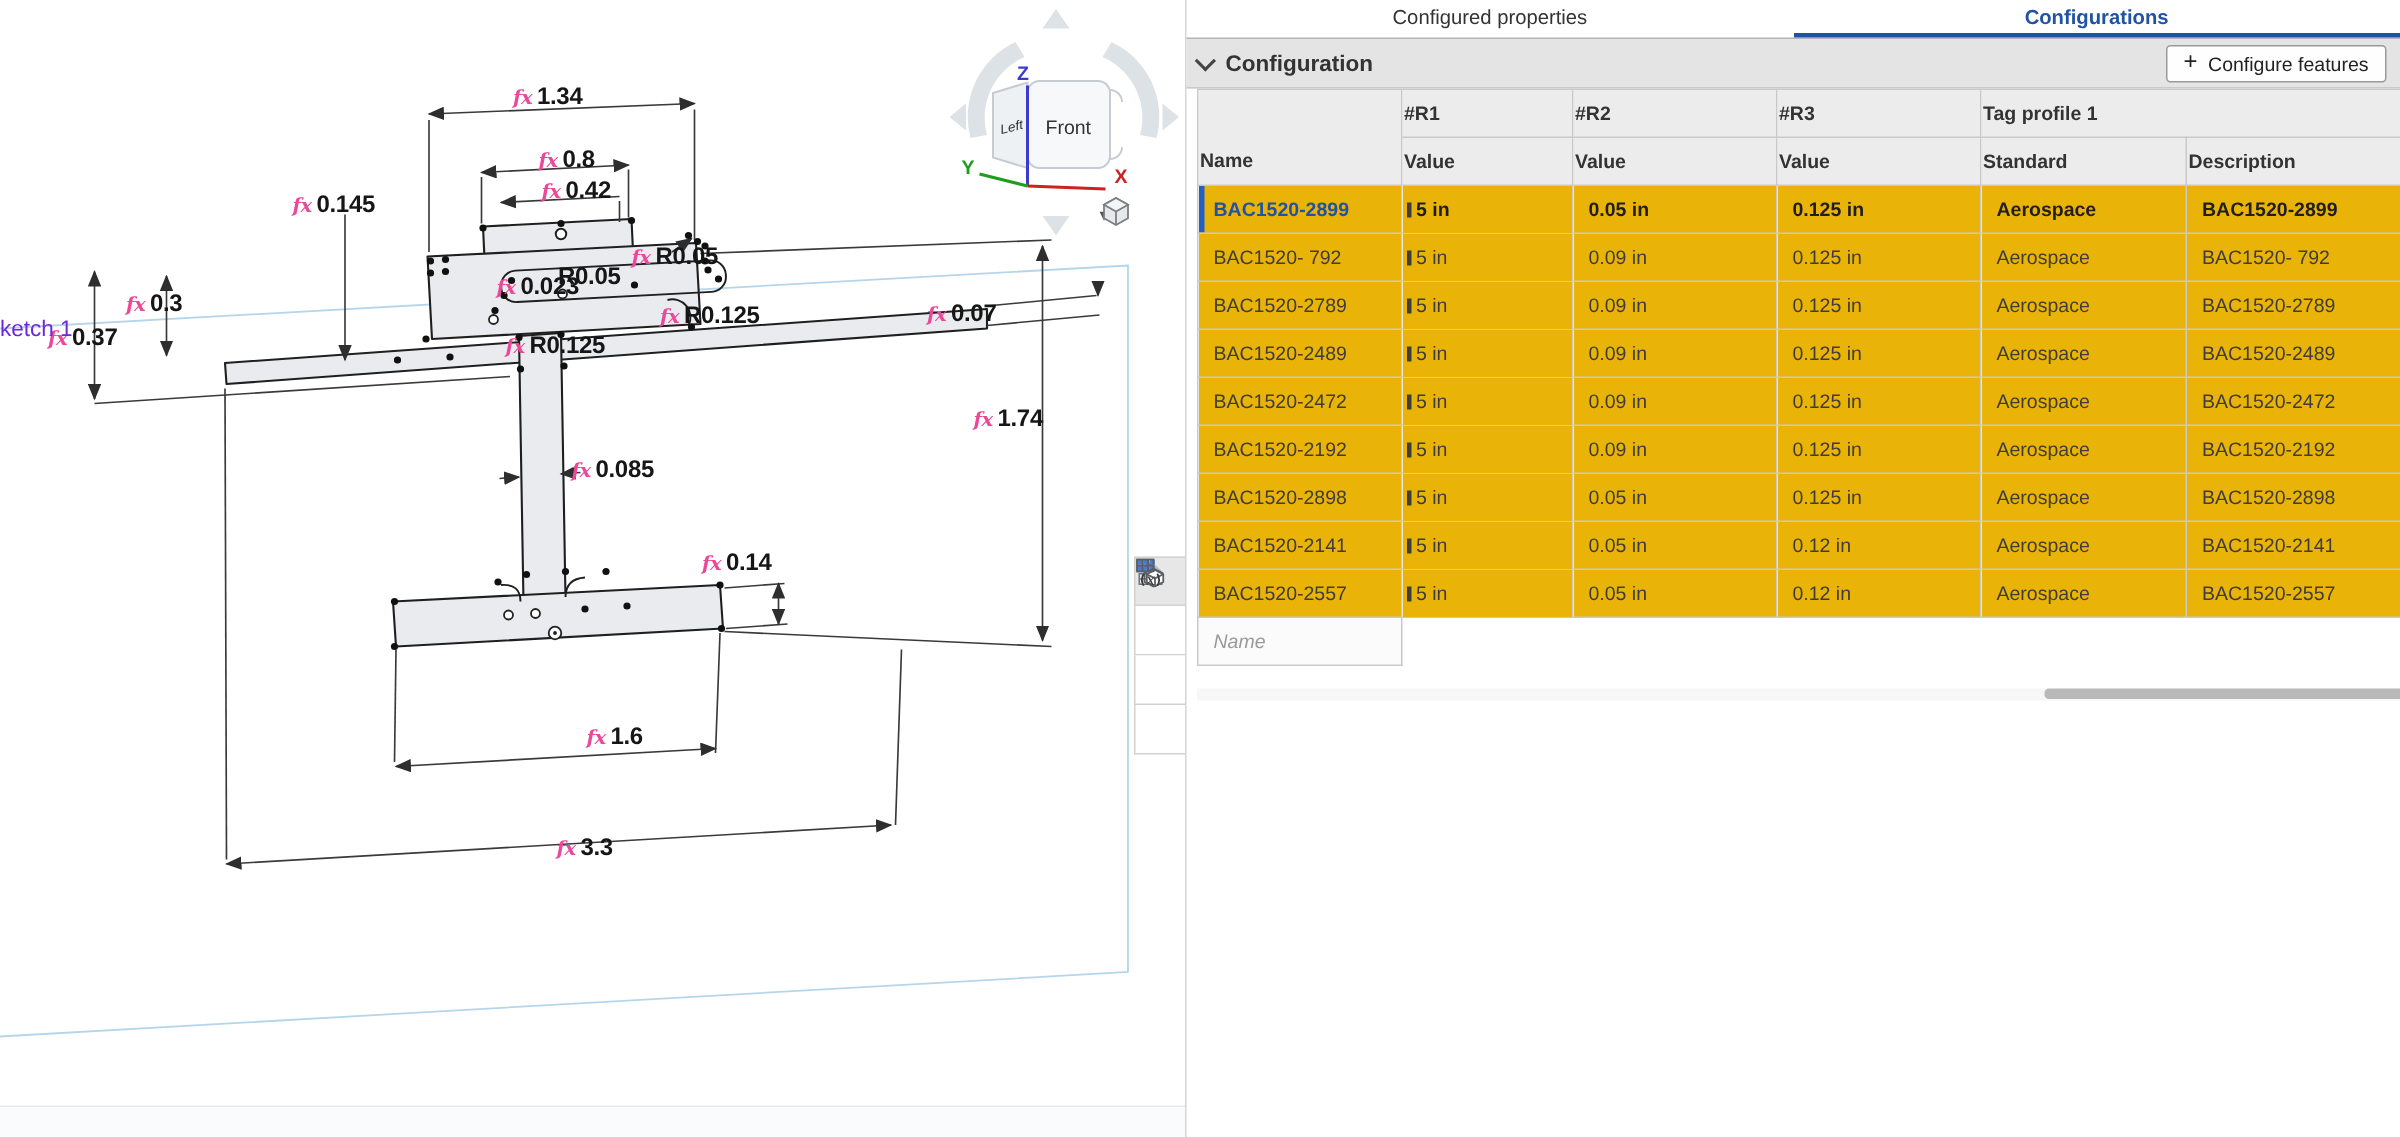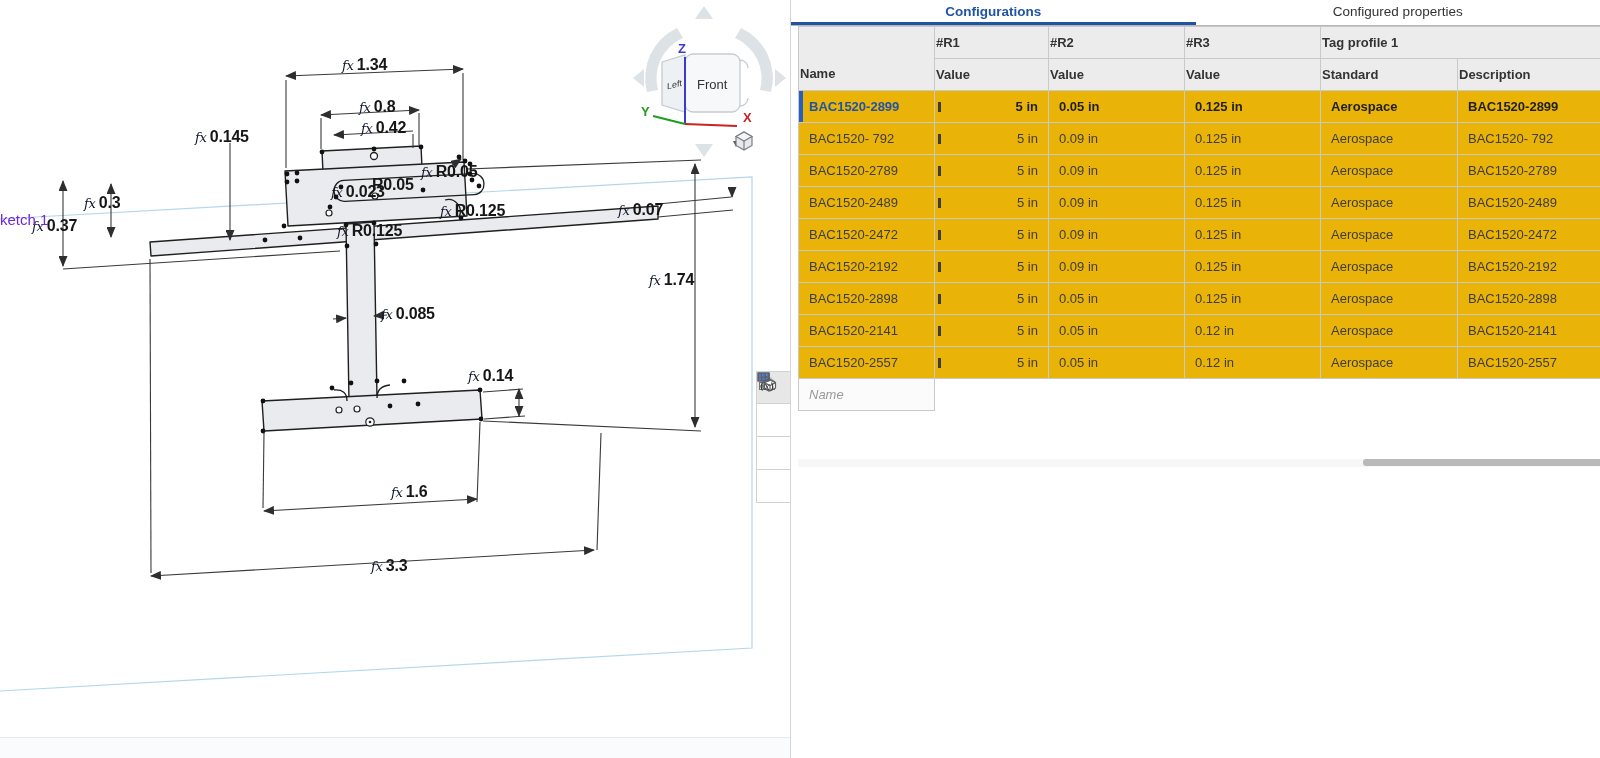--- a/index.html
+++ b/index.html
@@ -3,21 +3,21 @@
 <meta charset="utf-8">
 <style>
   html,body{margin:0;padding:0;}
   body{width:1600px;height:758px;overflow:hidden;background:#fff;
        font-family:"Liberation Sans",sans-serif;position:relative;}
 
   
   .canvas{position:absolute;left:0;top:0;width:790px;height:758px;background:#fff;overflow:hidden;}
   .canvas svg{position:absolute;left:0;top:0;}
   .dim{position:absolute;white-space:nowrap;font-size:16px;font-weight:600;color:#161616;letter-spacing:-.2px;}
-  .dim .fx{font-family:"DejaVu Serif",serif;font-style:italic;font-weight:400;font-size:13px;color:#0f172a;margin-right:3px;}
+  .dim .fx{font-family:"DejaVu Serif",serif;font-style:italic;font-weight:700;font-size:13px;color:#ec4899;margin-right:3px;}
   .sketch-label{position:absolute;left:0;top:211px;font-size:15px;color:#6d28d9;}
   .bottom-strip{position:absolute;left:0;top:737px;width:790px;height:21px;background:#fafbfc;border-top:1px solid #e8eaec;}
 
   
   .viewcube{position:absolute;left:625px;top:0;width:168px;height:165px;}
   .cube-menu{position:absolute;left:733px;top:130px;width:52px;height:26px;display:flex;align-items:center;gap:7px;}
   .cube-menu .caret{font-size:12px;color:#555;line-height:1;}
 
   
   .side-tools{position:absolute;left:756px;top:371px;width:38px;}
@@ -37,21 +37,21 @@
            border:1px solid #9a9a9a;border-radius:3px;font-size:13px;color:#222;}
   .cfg-btn .plus{font-size:16px;font-weight:400;line-height:1;color:#222;}
 
   .table-wrap{margin-left:7px;width:803px;overflow:hidden;}
   table.cfg{border-collapse:collapse;table-layout:fixed;width:820px;}
   .cfg th,.cfg td{border:1px solid #c9c9c9;font-size:13px;height:32px;box-sizing:border-box;
                   white-space:nowrap;overflow:hidden;}
   .cfg th{background:#ececec;color:#333;text-align:left;font-weight:bold;}
   .cfg th.name-h{vertical-align:bottom;padding-bottom:9px;}
   .cfg td{background:#eab308;color:#3d3d3d;padding:0 10px;}
-  .cfg td.c-r1{position:relative;padding-left:9px;text-align:right;}
+  .cfg td.c-r1{position:relative;padding-left:9px;}
   .cfg tbody td.c-r1::before{content:"";position:absolute;left:3px;top:11px;width:2.5px;height:10px;background:#3d3d3d;}
   .cfg tr.selected td{font-weight:bold;color:#1f1f1f;}
   .cfg tr.selected td.c-name{color:#2153a4;box-shadow:inset 4px 0 0 #2261c3;}
   .cfg tfoot td.c-name{font-style:italic;color:#9a9a9a;background:#fbfbfb;}
   .cfg tfoot td.ghost{border:none;background:transparent;}
   .hscroll{position:absolute;left:7px;top:459px;width:803px;height:8px;background:#f7f7f7;}
   .hscroll .thumb{position:absolute;left:565px;top:0;width:246px;height:7px;background:#b9b9b9;border-radius:3px;}
 </style>
 </head>
 <body>
@@ -283,24 +283,32 @@
         <path d="M15.5,11.5 q2.5,4 0,8" fill="none" stroke="#3c3c3c" stroke-width="1.2"></path>
       </svg>
     </div>
   </div>
 
   <div class="bottom-strip"></div>
 </div>
 
 <div class="panel">
   <div class="tabbar">
+    <div class="tab">Configured properties</div>
     <div class="tab active">Configurations</div>
-    <div class="tab">Configured properties</div>
-  </div>
-
+  </div>
+
+  <div class="cfgbar">
+    <span class="chev"></span>
+    <span class="cfg-title">Configuration</span>
+    <button class="cfg-btn">
+      <span class="plus">+</span>
+      <span>Configure features</span>
+    </button>
+  </div>
 
   <div class="table-wrap">
     <table class="cfg">
       <colgroup>
         <col style="width:136px">
           <col style="width:114px">
           <col style="width:136px">
         <col style="width:136px">
           <col style="width:137px">
           <col style="width:161px">

